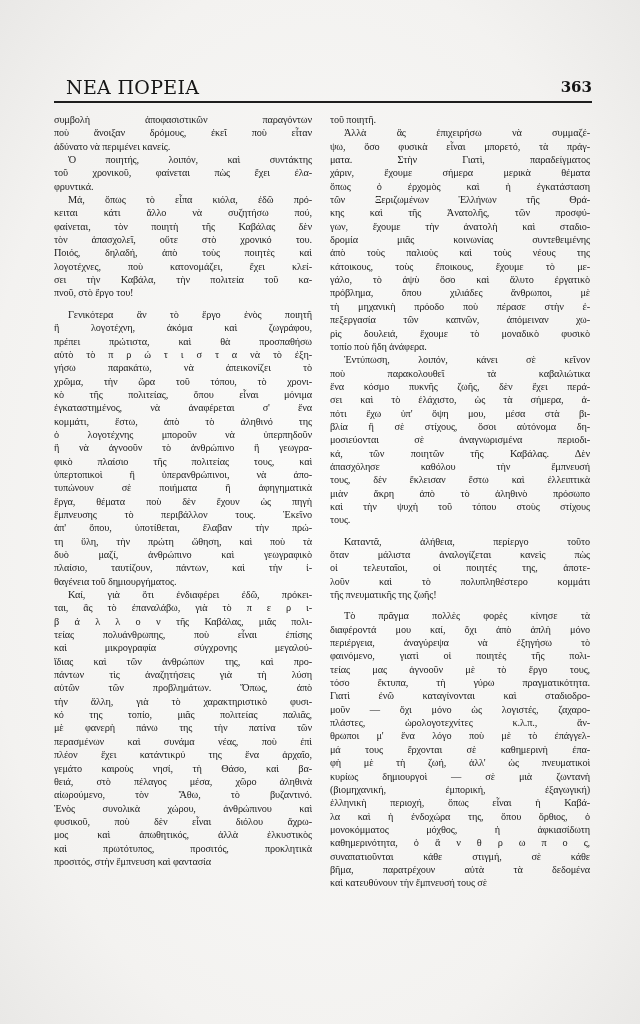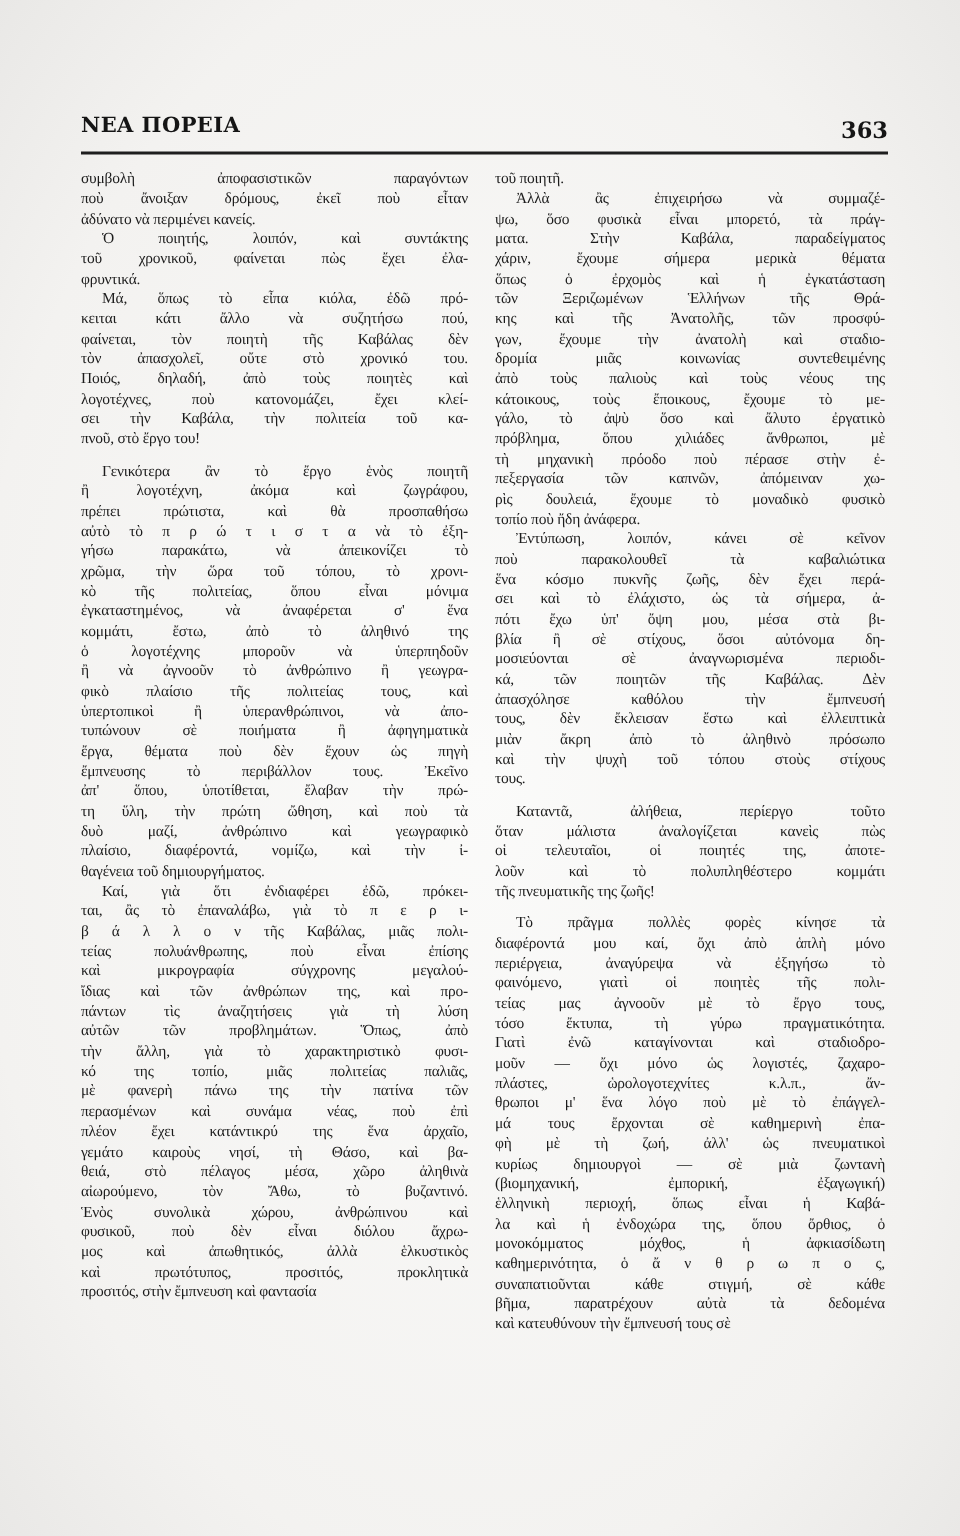--- a/index.html
+++ b/index.html
@@ -11,23 +11,23 @@
     position: relative;
   }
   .page {
     position: absolute; left: 0; top: 0; width: 640px; height: 1024px;
     background: radial-gradient(ellipse at 50% 50%, #fbfbfa 0%, #f3f2f0 75%, #e9e8e6 100%);
   }
   .header {
     position: absolute; left: 54px; top: 76px; width: 538px; height: 24px;
   }
   .running-title {
-    position: absolute; left: 0; top: 0;
-    font-family: "DejaVu Serif", serif; font-weight: bold;
-    font-size: 14px; letter-spacing: 0.3px; color: #151515;
+    position: absolute; left: 12px; top: 0;
+    font-family: "DejaVu Serif", serif; font-weight: normal;
+    font-size: 19px; letter-spacing: 0.3px; color: #151515;
   }
   .page-number {
     position: absolute; right: 0; top: 2px;
     font-family: "DejaVu Serif", serif; font-weight: bold;
     font-size: 15px; color: #151515;
   }
   .header-rule {
     position: absolute; left: 54px; top: 101px; width: 538px; height: 2px;
     background: #1e1e1e;
   }
@@ -94,21 +94,21 @@
         <span class="line">ὁ λογοτέχνης μποροῦν νὰ ὑπερπηδοῦν</span>
         <span class="line">ἢ νὰ ἀγνοοῦν τὸ ἀνθρώπινο ἢ γεωγρα-</span>
         <span class="line">φικὸ πλαίσιο τῆς πολιτείας τους, καὶ</span>
         <span class="line">ὑπερτοπικοὶ ἢ ὑπερανθρώπινοι, νὰ ἀπο-</span>
         <span class="line">τυπώνουν σὲ ποιήματα ἢ ἀφηγηματικὰ</span>
         <span class="line">ἔργα, θέματα ποὺ δὲν ἔχουν ὡς πηγὴ</span>
         <span class="line">ἔμπνευσης τὸ περιβάλλον τους. Ἐκεῖνο</span>
         <span class="line">ἀπ' ὅπου, ὑποτίθεται, ἔλαβαν τὴν πρώ-</span>
         <span class="line">τη ὕλη, τὴν πρώτη ὤθηση, καὶ ποὺ τὰ</span>
         <span class="line">δυὸ μαζί, ἀνθρώπινο καὶ γεωγραφικὸ</span>
-        <span class="line">πλαίσιο, διαφέροντά, νομίζω, καὶ τὴν ἰ-</span>
+        <span class="line">πλαίσιο, ταυτίζουν, πάντων, καὶ τὴν ἰ-</span>
         <span class="line last">θαγένεια τοῦ δημιουργήματος.</span>
       </div>
       <div>
         <span class="line indent">Καί, γιὰ ὅτι ἐνδιαφέρει ἐδῶ, πρόκει-</span>
         <span class="line">ται, ἂς τὸ ἐπαναλάβω, γιὰ τὸ π ε ρ ι-</span>
         <span class="line">β ά λ λ ο ν τῆς Καβάλας, μιᾶς πολι-</span>
         <span class="line">τείας πολυάνθρωπης, ποὺ εἶναι ἐπίσης</span>
         <span class="line">καὶ μικρογραφία σύγχρονης μεγαλού-</span>
         <span class="line">ἴδιας καὶ τῶν ἀνθρώπων της, καὶ προ-</span>
         <span class="line">πάντων τὶς ἀναζητήσεις γιὰ τὴ λύση</span>
@@ -128,21 +128,21 @@
         <span class="line last">προσιτός, στὴν ἔμπνευση καὶ φαντασία</span>
       </div>
     </div>
   <div class="column col-right" id="col-right">
       <div>
         <span class="line last">τοῦ ποιητῆ.</span>
       </div>
       <div>
         <span class="line indent">Ἀλλὰ ἂς ἐπιχειρήσω νὰ συμμαζέ-</span>
         <span class="line">ψω, ὅσο φυσικὰ εἶναι μπορετό, τὰ πράγ-</span>
-        <span class="line">ματα. Στὴν Καβάλα, παραδείγματος</span>
+        <span class="line">ματα. Στὴν Γιατὶ, παραδείγματος</span>
         <span class="line">χάριν, ἔχουμε σήμερα μερικὰ θέματα</span>
         <span class="line">ὅπως ὁ ἐρχομὸς καὶ ἡ ἐγκατάσταση</span>
         <span class="line">τῶν Ξεριζωμένων Ἑλλήνων τῆς Θρά-</span>
         <span class="line">κης καὶ τῆς Ἀνατολῆς, τῶν προσφύ-</span>
         <span class="line">γων, ἔχουμε τὴν ἀνατολὴ καὶ σταδιο-</span>
         <span class="line">δρομία μιᾶς κοινωνίας συντεθειμένης</span>
         <span class="line">ἀπὸ τοὺς παλιοὺς καὶ τοὺς νέους της</span>
         <span class="line">κάτοικους, τοὺς ἔποικους, ἔχουμε τὸ με-</span>
         <span class="line">γάλο, τὸ ἀψὺ ὅσο καὶ ἄλυτο ἐργατικὸ</span>
         <span class="line">πρόβλημα, ὅπου χιλιάδες ἄνθρωποι, μὲ</span>

